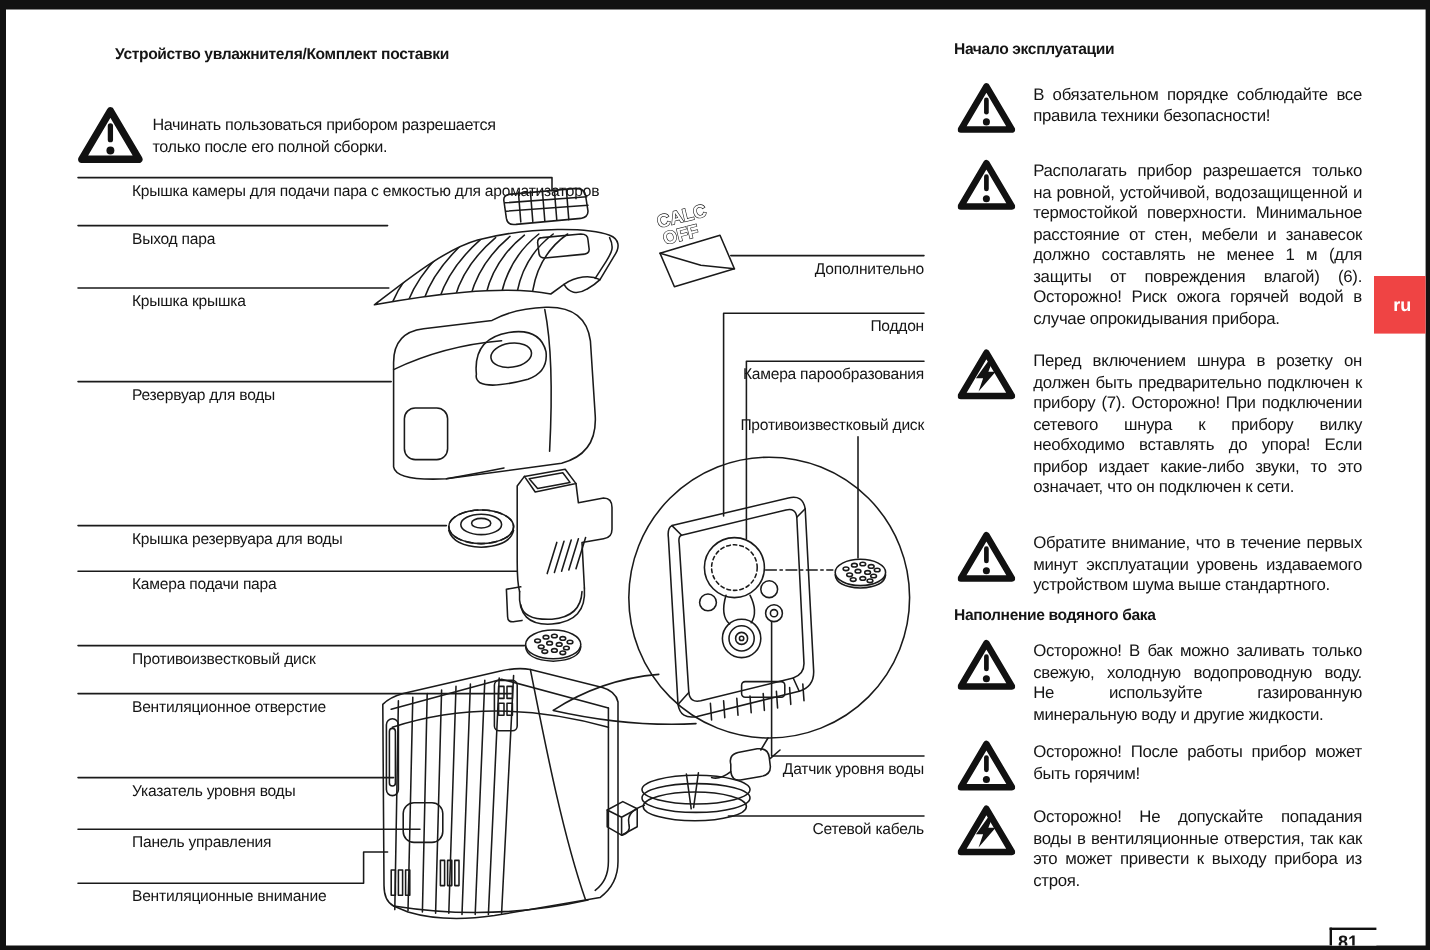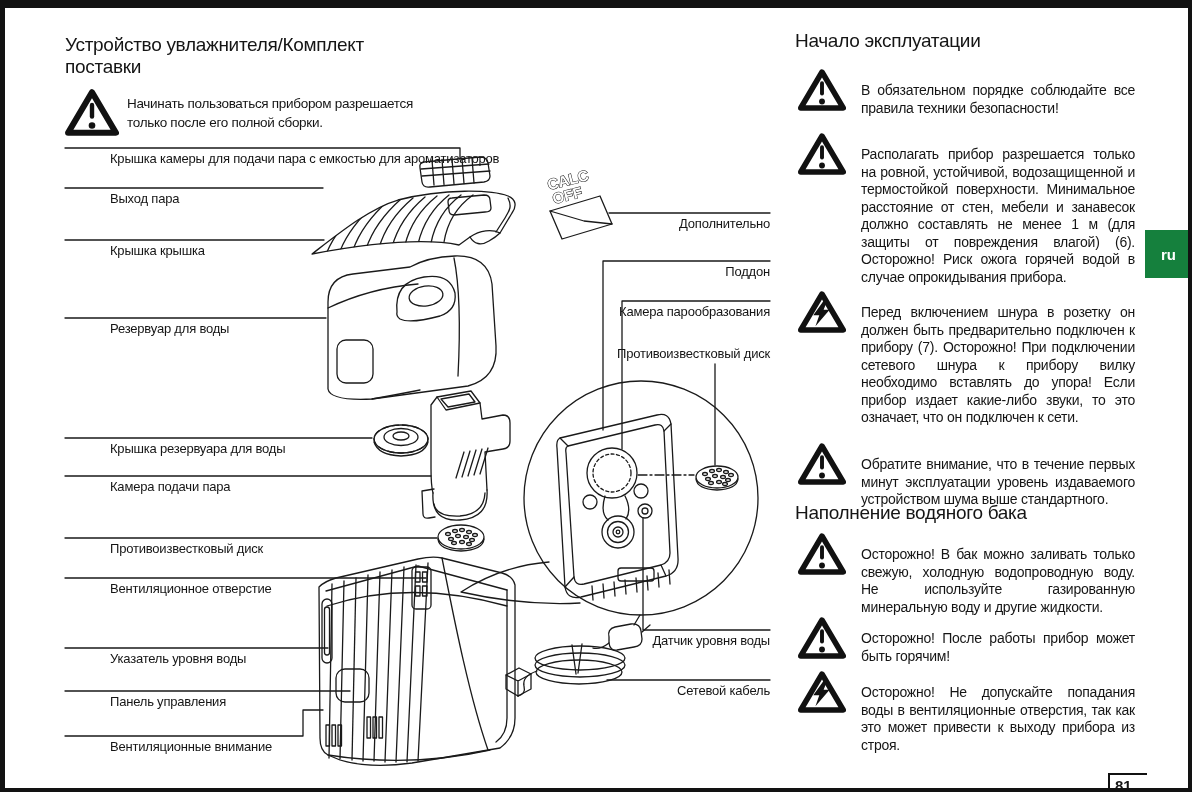--- a/index.html
+++ b/index.html
@@ -2,38 +2,38 @@
 <html><head>
 <meta charset="utf-8">
 <style>
   html,body{margin:0;padding:0;background:#e8e8e8;}
   #page{position:relative;width:1192px;height:792px;background:#fff;overflow:hidden;
         border-top:8px solid #121212;border-left:5px solid #121212;
         border-right:4px solid #121212;border-bottom:4px solid #121212;
         box-sizing:border-box;
         font-family:"Liberation Sans", sans-serif;color:#151515;}
   .abs{position:absolute;}
-  h1.sec{font-size:19px;line-height:21.5px;font-weight:normal;margin:0;letter-spacing:-0.3px;}
+  h1.sec{font-size:13px;line-height:21.5px;font-weight:bold;margin:0;letter-spacing:-0.3px;text-align:center;}
   
   #left-title{left:60px;top:26px;width:340px;}
   #intro-icon{left:60px;top:80px;width:54px;height:49px;}
   #intro-text{left:122px;top:86px;width:298px;font-size:13.5px;line-height:19px;letter-spacing:-0.3px;}
   .pl{left:62px;font-size:13px;letter-spacing:-0.2px;white-space:nowrap;margin-left:43px;}
   .pr{left:500px;width:265px;text-align:right;font-size:13px;letter-spacing:-0.2px;white-space:nowrap;}
   #diagram{left:55px;top:130px;}
   #diagram path,#diagram line,#diagram circle,#diagram ellipse,#diagram rect,#diagram polygon{
      fill:none;stroke:#1a1a1a;stroke-width:1.3;stroke-linecap:round;stroke-linejoin:round;}
   
   #right-col{left:790px;top:0;width:340px;height:792px;}
   #right-col .sec{position:absolute;left:0;}
   .wblock{position:absolute;left:0;width:340px;}
   .wicon{position:absolute;left:3px;top:2px;width:48px;height:44px;}
-  .wtext{margin:16px 0 0 66px;font-size:14px;line-height:17.5px;text-align:justify;letter-spacing:-0.25px;}
+  .wtext{margin:4px 0 0 66px;font-size:14px;line-height:17.5px;text-align:justify;letter-spacing:-0.25px;}
   
-  #ru-tab{left:1140px;top:222px;width:47px;height:48px;background:#15803d;color:#fff;
+  #ru-tab{left:1140px;top:222px;width:47px;height:48px;background:#ef4444;color:#fff;
           font-size:15px;font-weight:bold;display:flex;align-items:center;justify-content:center;}
   
   #page-num{left:1103px;top:765px;width:32px;height:23px;border-top:2px solid #111;border-left:2px solid #111;
             font-size:15px;font-weight:bold;padding-left:5px;line-height:21px;background:#fff;}
 </style>
 </head>
 <body>
 
 <div id="page">
 

